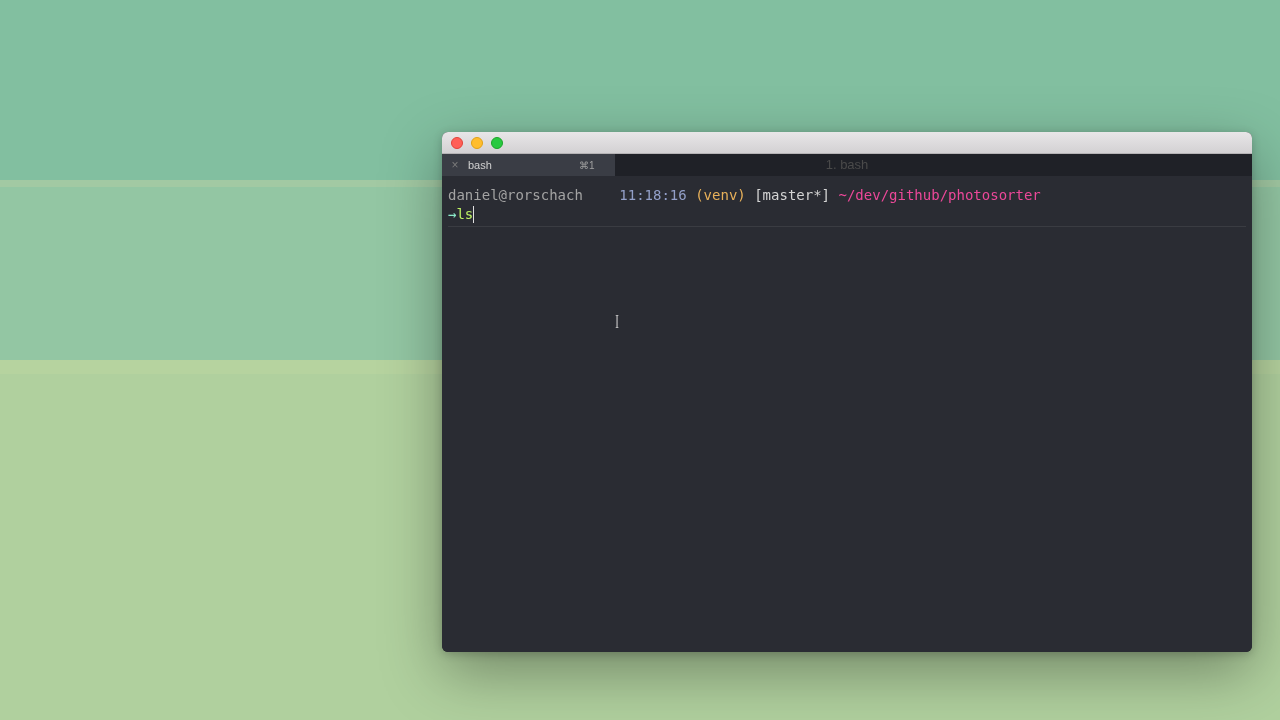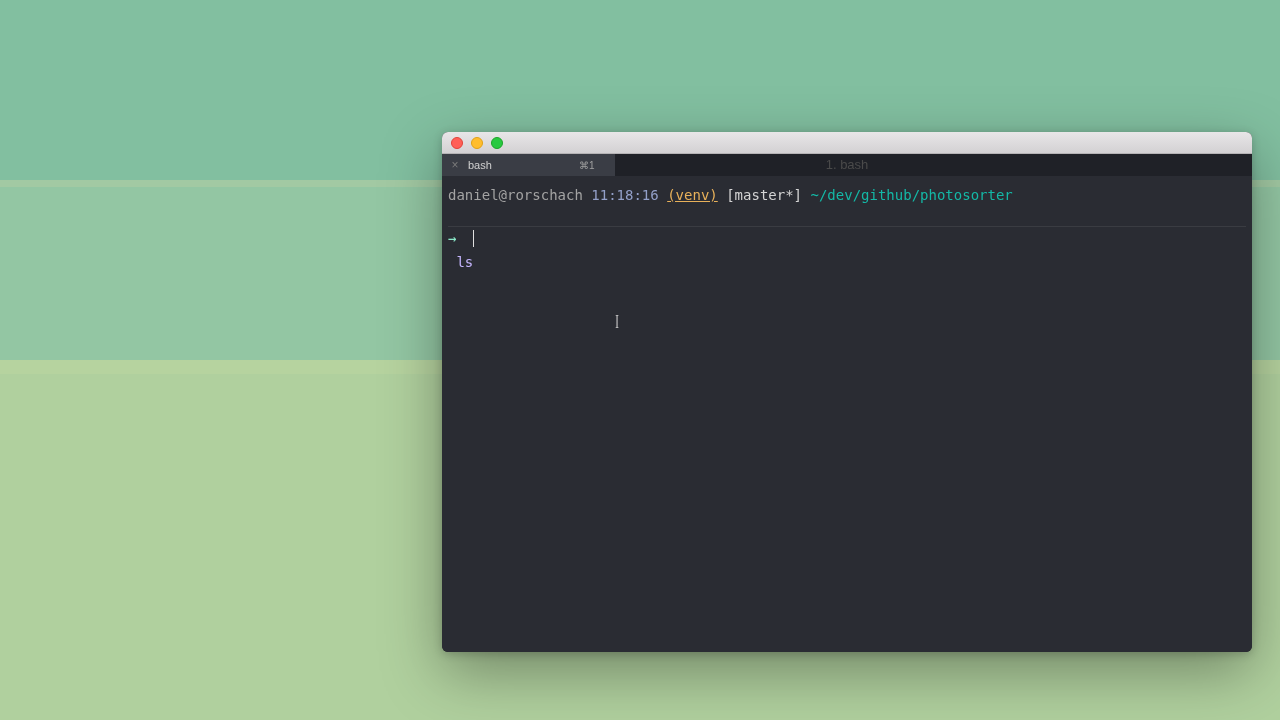--- a/index.html
+++ b/index.html
@@ -124,26 +124,26 @@
       line-height: 1.35;
       color: #c8c8c8;
       position: relative;
     }
 
     .prompt-line {
       white-space: pre;
     }
 
     .user-host { color: #a3a3a3; }
-    .time { color: #93a0c9; }
-    .venv { color: #e8b15a; text-decoration: underline; }
+    .time { color: #93a0c9; margin-left: 28px; }
+    .venv { color: #e8b15a; }
     .branch { color: #d4d4d4; }
-    .path { color: #14b8a6; }
+    .path { color: #ec4899; }
     .arrow { color: #8be9c9; }
-    .command { color: #c4b5fd; margin-top: 48px; }
+    .command { color: #bef264; }
 
     .command-row {
       display: flex;
       align-items: center;
       white-space: pre;
     }
 
     .cursor {
       display: inline-block;
       width: 1px;

